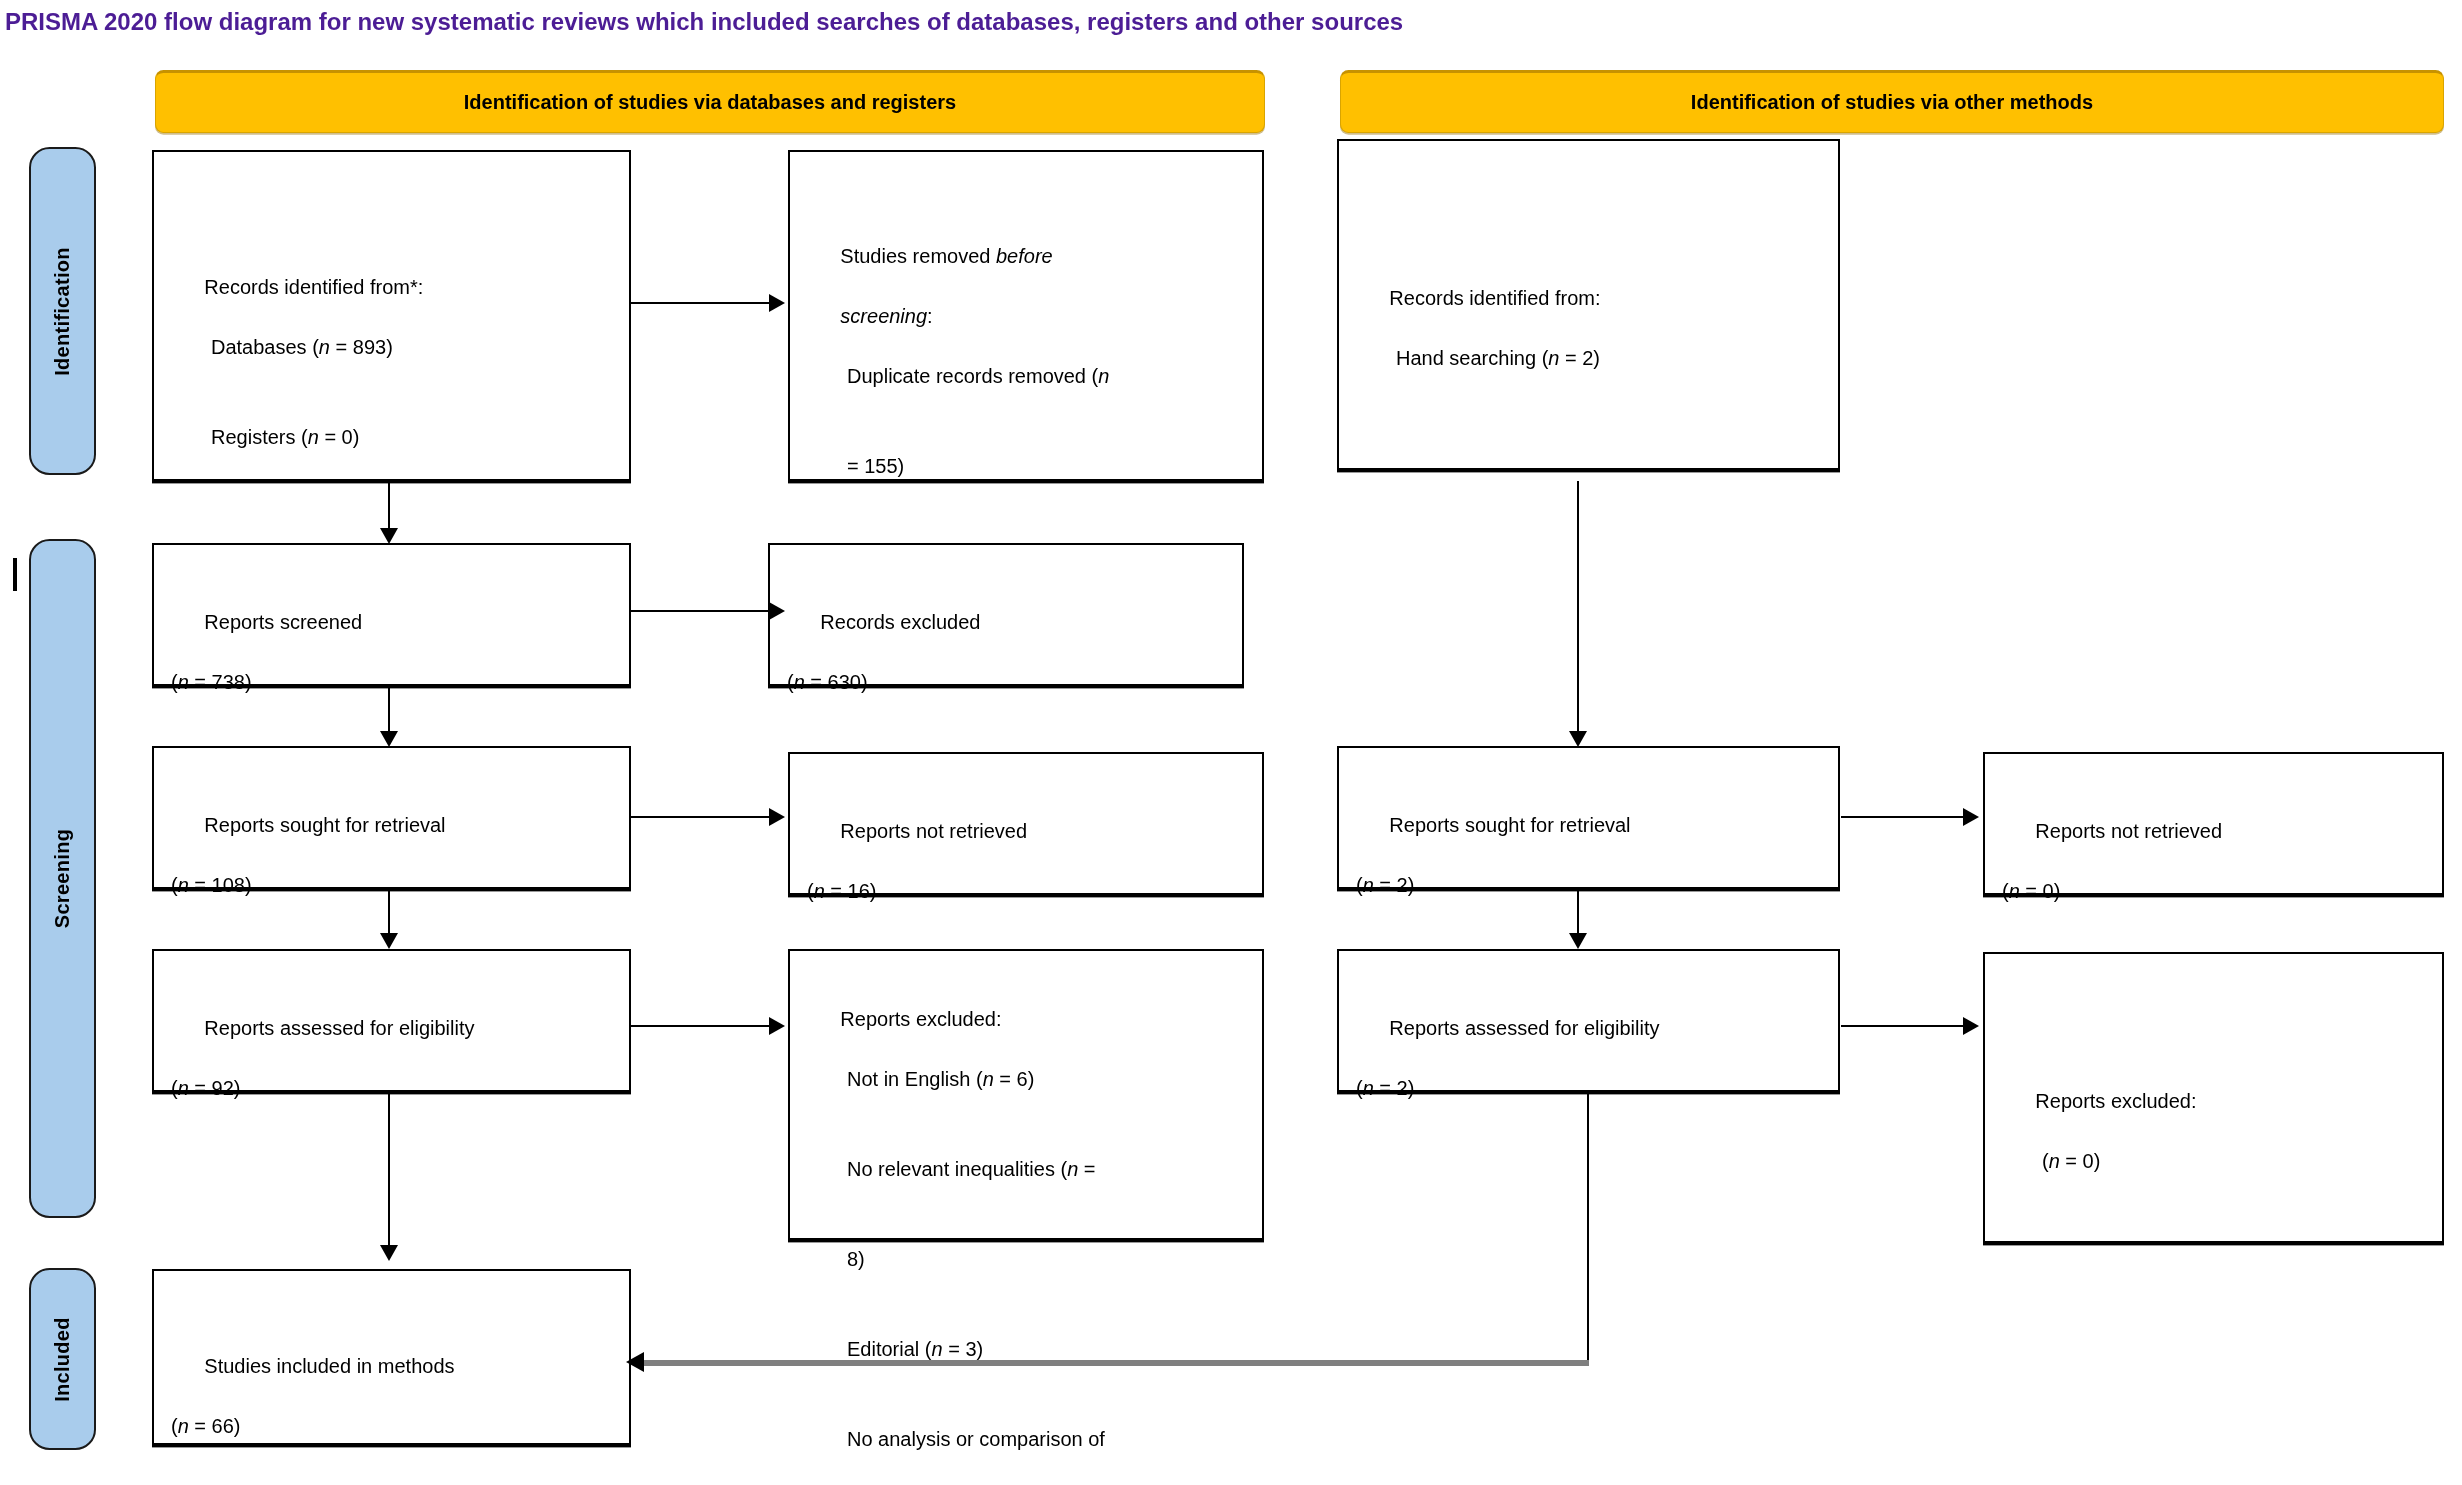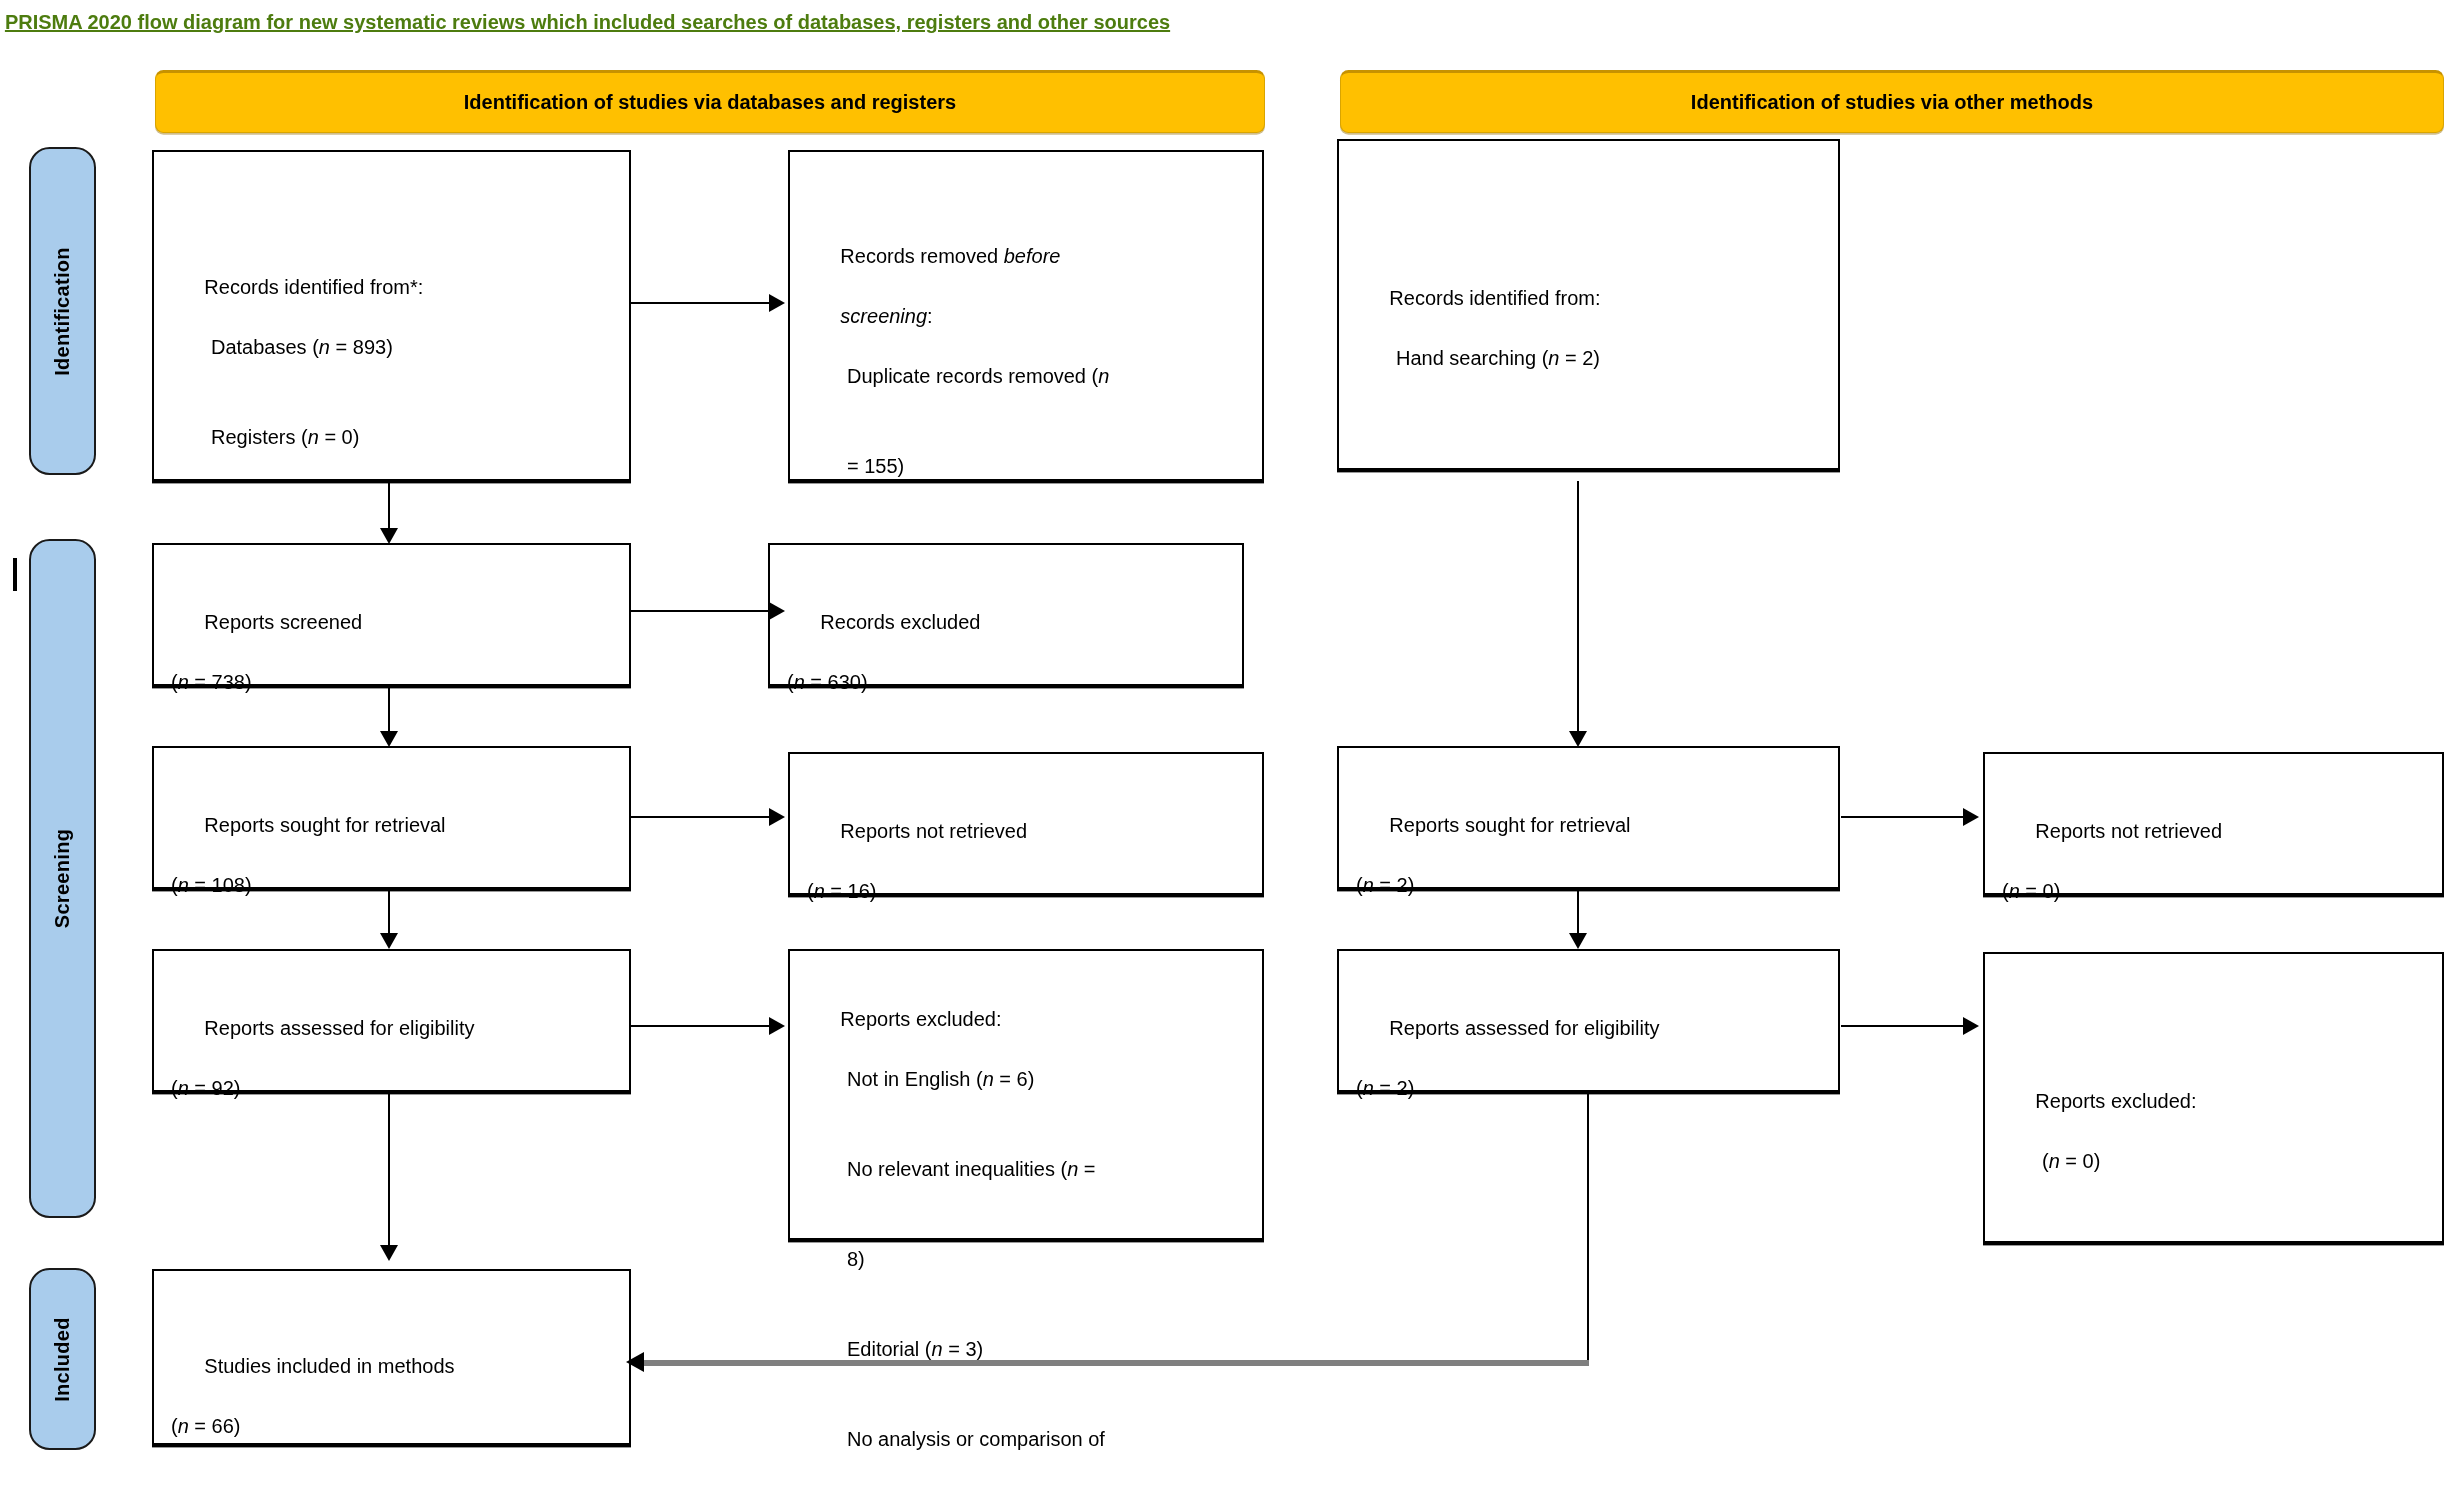--- a/index.html
+++ b/index.html
@@ -15,27 +15,26 @@
     background: #ffffff;
     font-family: "Liberation Sans", sans-serif;
     overflow: hidden;
   }
   .abs { position: absolute; box-sizing: border-box; }
 
   
   #page-title {
     left: 4.9px; top: 4.9px;
     width: 1941px; height: 34px;
-    color: #4d7c0f;
-    font-size: 20px;
+    color: #4c1d95;
+    font-size: 24px;
     font-weight: bold;
     line-height: 34px;
     white-space: nowrap;
     letter-spacing: 0px;
-    text-decoration: underline;
   }
 
   
   .banner {
     background: #FFC000;
     border: 1.2px solid #D9A400;
     border-top: 3px solid #C79200;
     border-radius: 8.5px;
     color: #000000;
     font-size: 20px;
@@ -142,21 +141,21 @@
   <div class="abs pbox" style="left:152px; top:150px; width:479px; height:331px;">
     <div class="ptext" style="top:90px;">
       <span>Records identified from*:</span>
       <span class="ind"><span>Databases (<i>n</i> = 893)</span></span>
       <span class="ind"><span>Registers (<i>n</i> = 0)</span></span>
     </div>
   </div>
 
   <div class="abs pbox" style="left:788px; top:150px; width:476px; height:331px;">
     <div class="ptext" style="top:59px;">
-      <span><span>Records removed </span><i>before</i></span><br>
+      <span><span>Studies removed </span><i>before</i></span><br>
       <span><i>screening</i><span>:</span></span>
       <span class="ind"><span>Duplicate records removed (<i>n</i></span></span>
       <span class="ind"><span>= 155)</span></span>
       <span class="ind"><span>Records removed for other</span></span>
       <span class="ind"><span>reasons (n = 0)</span></span>
     </div>
   </div>
 
   <div class="abs line-h" style="left:631px; top:302px; width:141px;"></div>
   <div class="abs arrow-right" style="left:769px; top:294px;"></div>

